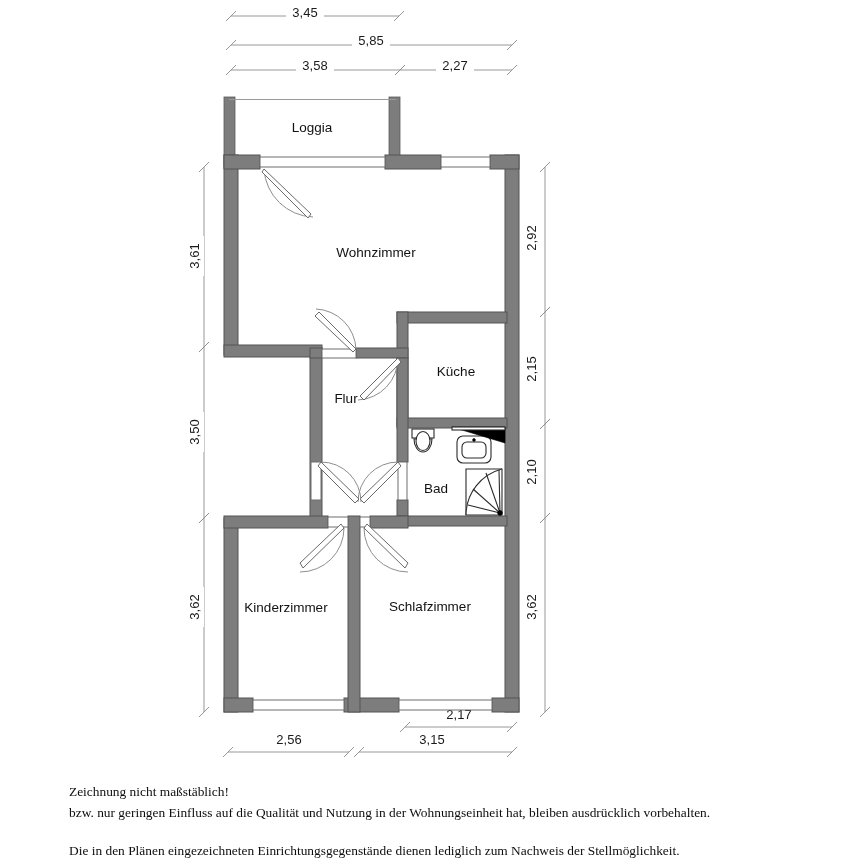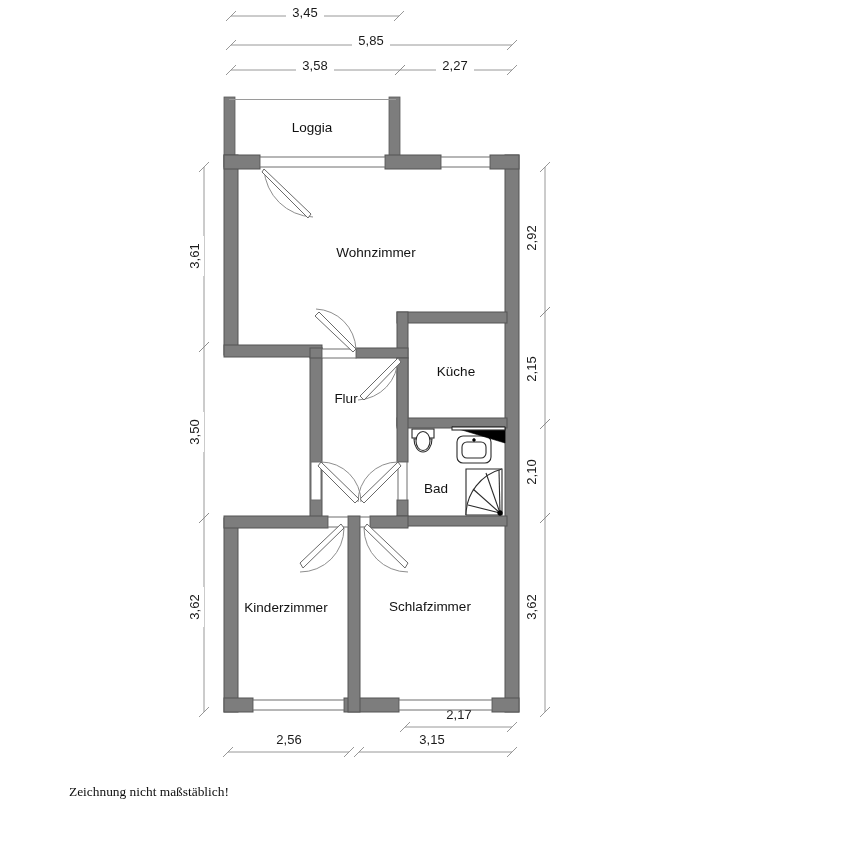--- a/index.html
+++ b/index.html
@@ -287,15 +287,17 @@
         <text x="456" y="372" class="roomlabel">Küche</text>
         <text x="436" y="489" class="roomlabel">Bad</text>
         <text x="286" y="608" class="roomlabel">Kinderzimmer</text>
         <text x="430" y="607" class="roomlabel">Schlafzimmer</text>
       </g>
 
   </svg>
 
   <div class="footer">
     <p>Zeichnung nicht maßstäblich!</p>
+    <p>bzw. nur geringen Einfluss auf die Qualität und Nutzung in der Wohnungseinheit hat, bleiben ausdrücklich vorbehalten.</p>
     <div class="gap"></div>
+    <p>Die in den Plänen eingezeichneten Einrichtungsgegenstände dienen lediglich zum Nachweis der Stellmöglichkeit.</p>
   </div>
 </div>
 
 </body></html>

